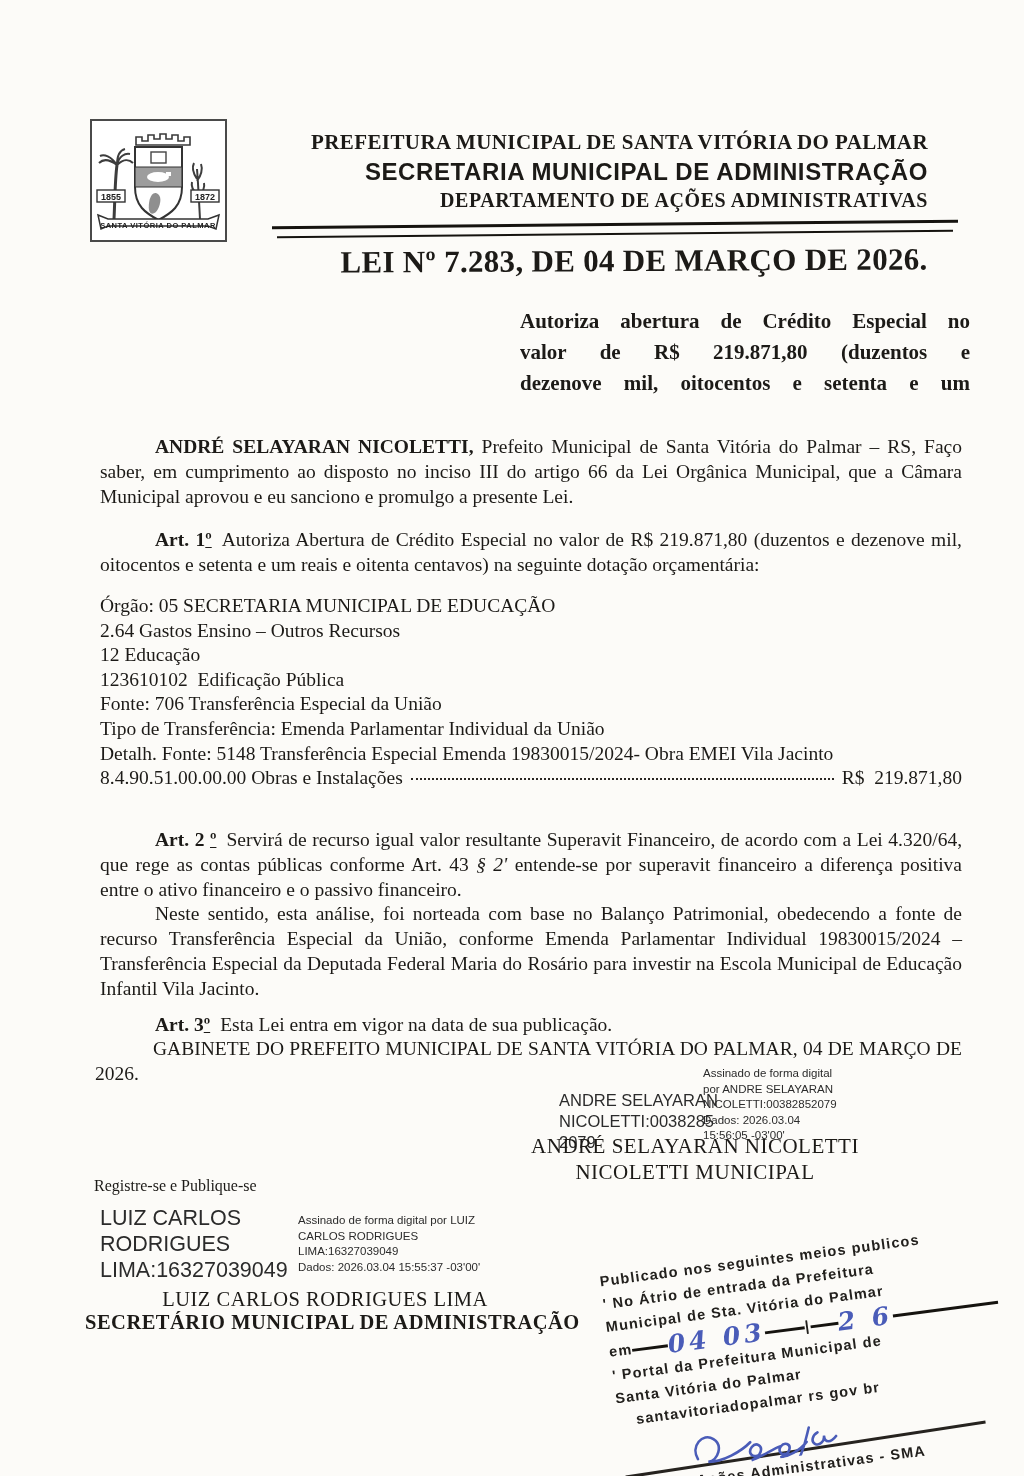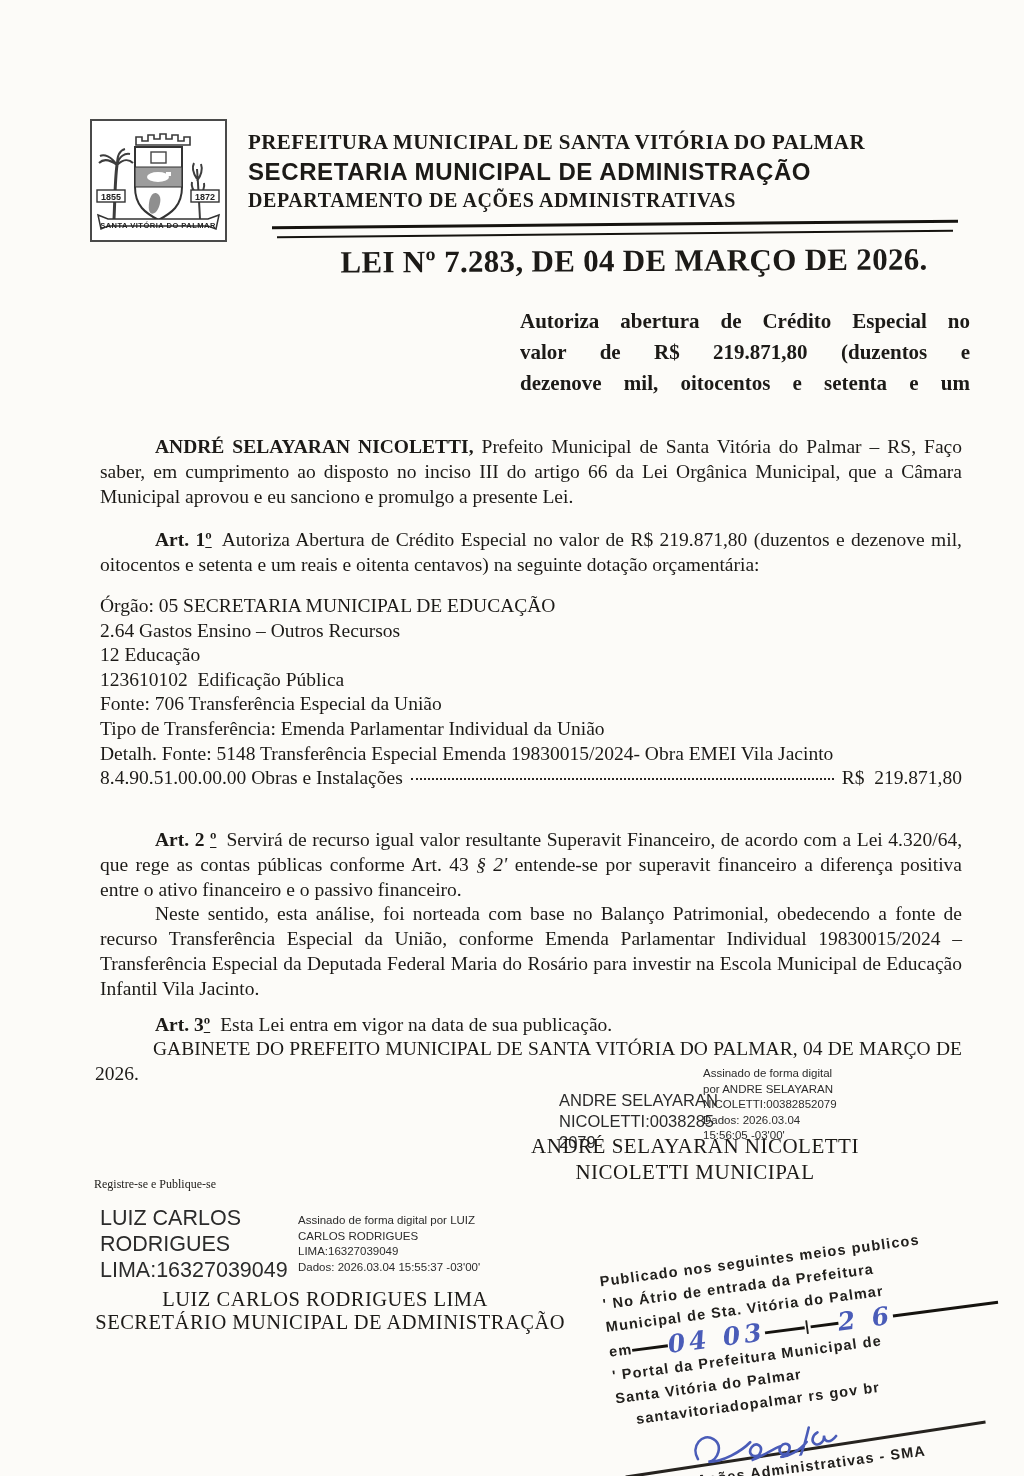--- a/index.html
+++ b/index.html
@@ -3,21 +3,21 @@
 <meta charset="utf-8">
 <style>
   html,body{margin:0;padding:0;background:#e8e6e1;}
   .page{
     position:relative;width:1024px;height:1476px;margin:0 auto;
     background:#fcfbf8;color:#1c1a17;overflow:hidden;
     font-family:"Liberation Serif", serif;
   }
   
   .crest-box{position:absolute;left:90px;top:119px;width:137px;height:123px;}
-  .header-text{position:absolute;left:248px;top:130px;width:680px;text-align:left;}
+  .header-text{position:absolute;left:248px;top:130px;width:680px;text-align:right;}
   .org1{font-size:21px;font-weight:bold;letter-spacing:.4px;white-space:nowrap;}
   .org2{font-family:"Liberation Sans",sans-serif;font-size:24px;font-weight:bold;letter-spacing:.6px;margin-top:3px;white-space:nowrap;}
   .org3{font-size:20px;font-weight:bold;letter-spacing:.6px;margin-top:3px;white-space:nowrap;}
   .rule1{position:absolute;left:272px;top:223px;width:686px;height:3px;background:#15130f;transform:rotate(-0.55deg);}
   .rule2{position:absolute;left:277px;top:233px;width:676px;height:2px;background:#15130f;transform:rotate(-0.55deg);}
   .law-title{position:absolute;left:300px;top:243px;width:668px;text-align:center;
     font-size:31px;font-weight:bold;letter-spacing:.3px;white-space:nowrap;transform:rotate(-0.3deg);}
   
   .epigraph{position:absolute;left:520px;top:306px;width:450px;font-weight:bold;font-size:21px;line-height:31px;}
   .epigraph .just{text-align:justify;text-align-last:justify;}
@@ -32,25 +32,25 @@
   .budget-total{display:flex;align-items:baseline;}
   .leader{flex:1;border-bottom:2.5px dotted #2a2622;margin:0 8px;transform:translateY(-4px);}
   .amount{white-space:pre;}
   .it{font-style:italic;}
   
   .sig-cert{font-family:"Liberation Sans",sans-serif;color:#2b2b2b;}
   .pref-cert{position:absolute;left:559px;top:1071px;width:160px;font-size:16.5px;line-height:21px;margin-top:19px;}
   .pref-details{position:absolute;left:703px;top:1066px;width:160px;font-family:"Liberation Sans",sans-serif;font-size:11.5px;line-height:15.5px;color:#2b2b2b;}
   .pref-name{position:absolute;left:510px;top:1134px;width:370px;text-align:center;font-size:21px;letter-spacing:.5px;white-space:nowrap;}
   .pref-role{position:absolute;left:510px;top:1160px;width:370px;text-align:center;font-size:21px;letter-spacing:.5px;}
-  .registre{position:absolute;left:94px;top:1177px;font-size:12px;}
+  .registre{position:absolute;left:94px;top:1177px;font-size:16px;}
   .sec-cert{position:absolute;left:100px;top:1205px;width:230px;font-size:21.5px;line-height:26px;}
   .sec-details{position:absolute;left:298px;top:1213px;width:240px;font-family:"Liberation Sans",sans-serif;font-size:11.5px;line-height:15.5px;color:#2b2b2b;}
   .sec-name{position:absolute;left:85px;top:1288px;width:480px;text-align:center;font-size:20.5px;letter-spacing:.5px;white-space:nowrap;}
-  .sec-role{position:absolute;left:85px;top:1311px;width:480px;text-align:right;font-size:20.5px;letter-spacing:.5px;white-space:nowrap;}
+  .sec-role{position:absolute;left:85px;top:1311px;width:480px;text-align:right;font-size:20.5px;letter-spacing:.5px;white-space:nowrap;font-weight:bold;}
   
   .stamp{position:absolute;left:612px;top:1244px;width:392px;transform:rotate(-7.5deg);transform-origin:50% 50%;
     font-family:"Liberation Sans",sans-serif;font-weight:bold;font-size:14.5px;letter-spacing:1.1px;
     line-height:23px;color:#22201d;}
   .stamp-row{white-space:nowrap;}
   .em-row{display:flex;align-items:baseline;white-space:nowrap;margin:2px 0 1px;}
   .fill-line{border-bottom:3px solid #15130f;transform:translateY(-2px);}
   .hand{font-family:"DejaVu Serif",serif;font-style:italic;font-weight:bold;font-size:25px;letter-spacing:4px;line-height:10px;position:relative;top:4px;}
   .stamp-indent{padding-left:18px;}
   .stamp-sig{position:relative;height:44px;margin-top:2px;}

